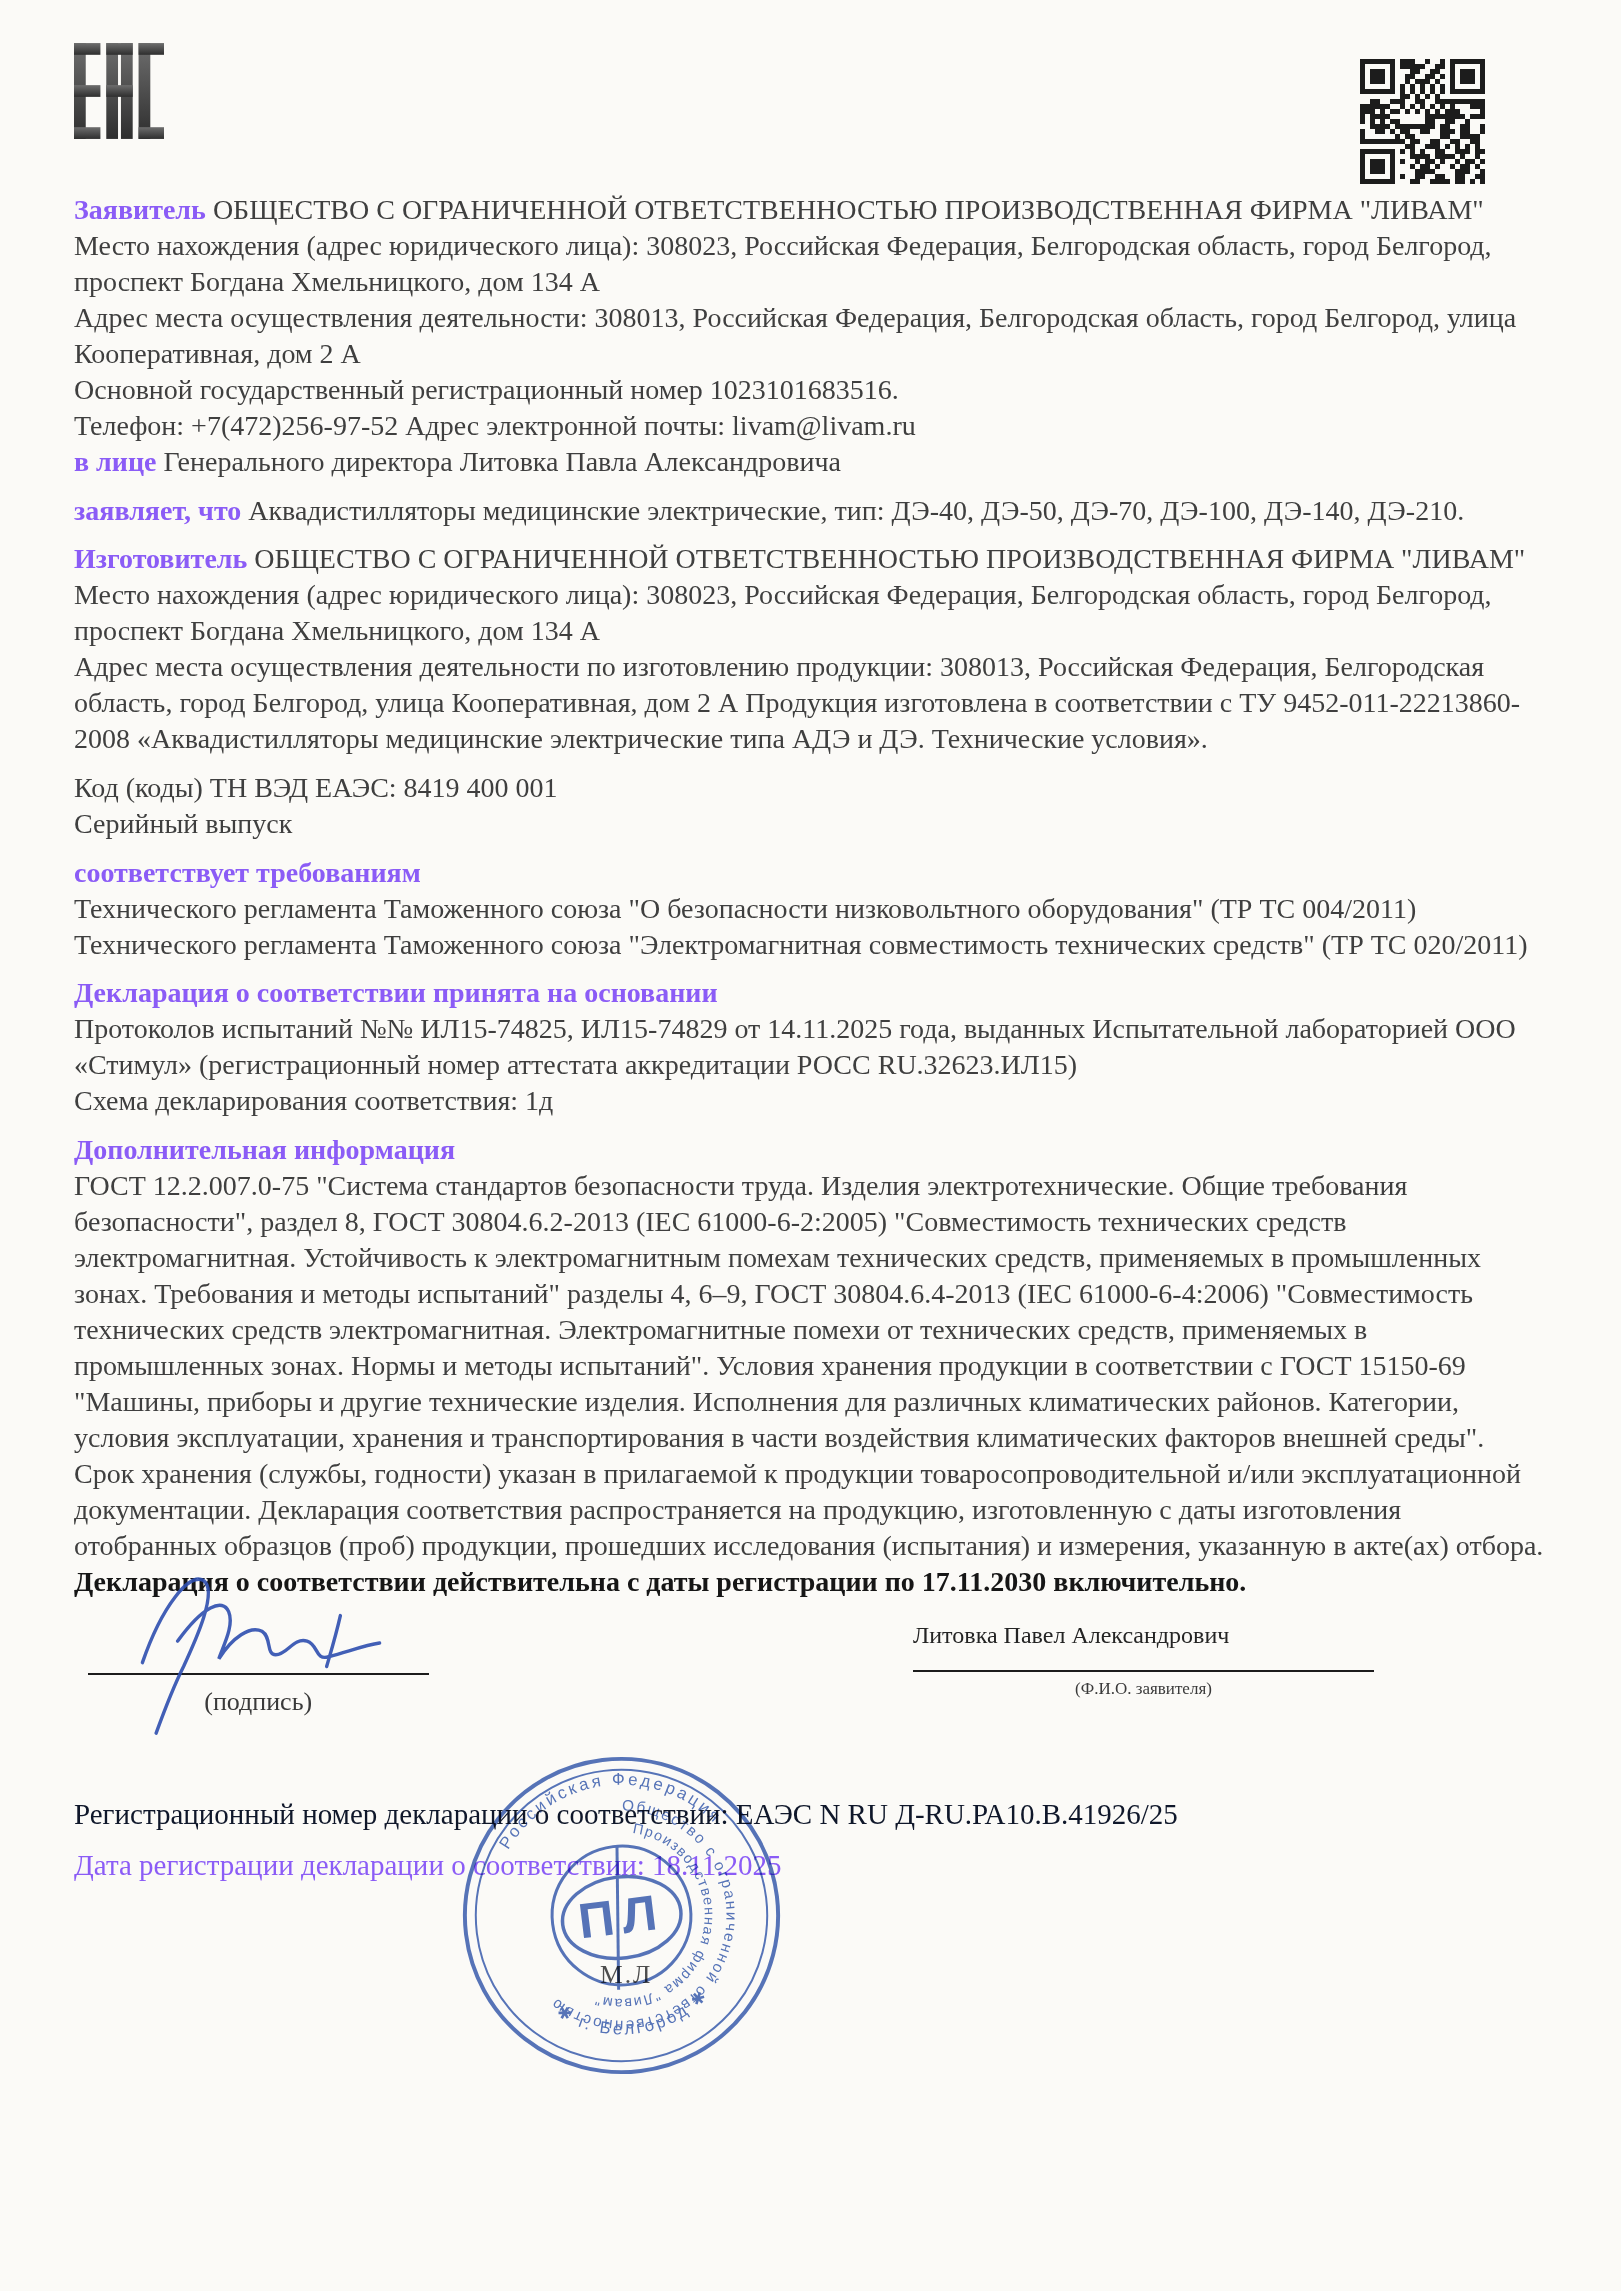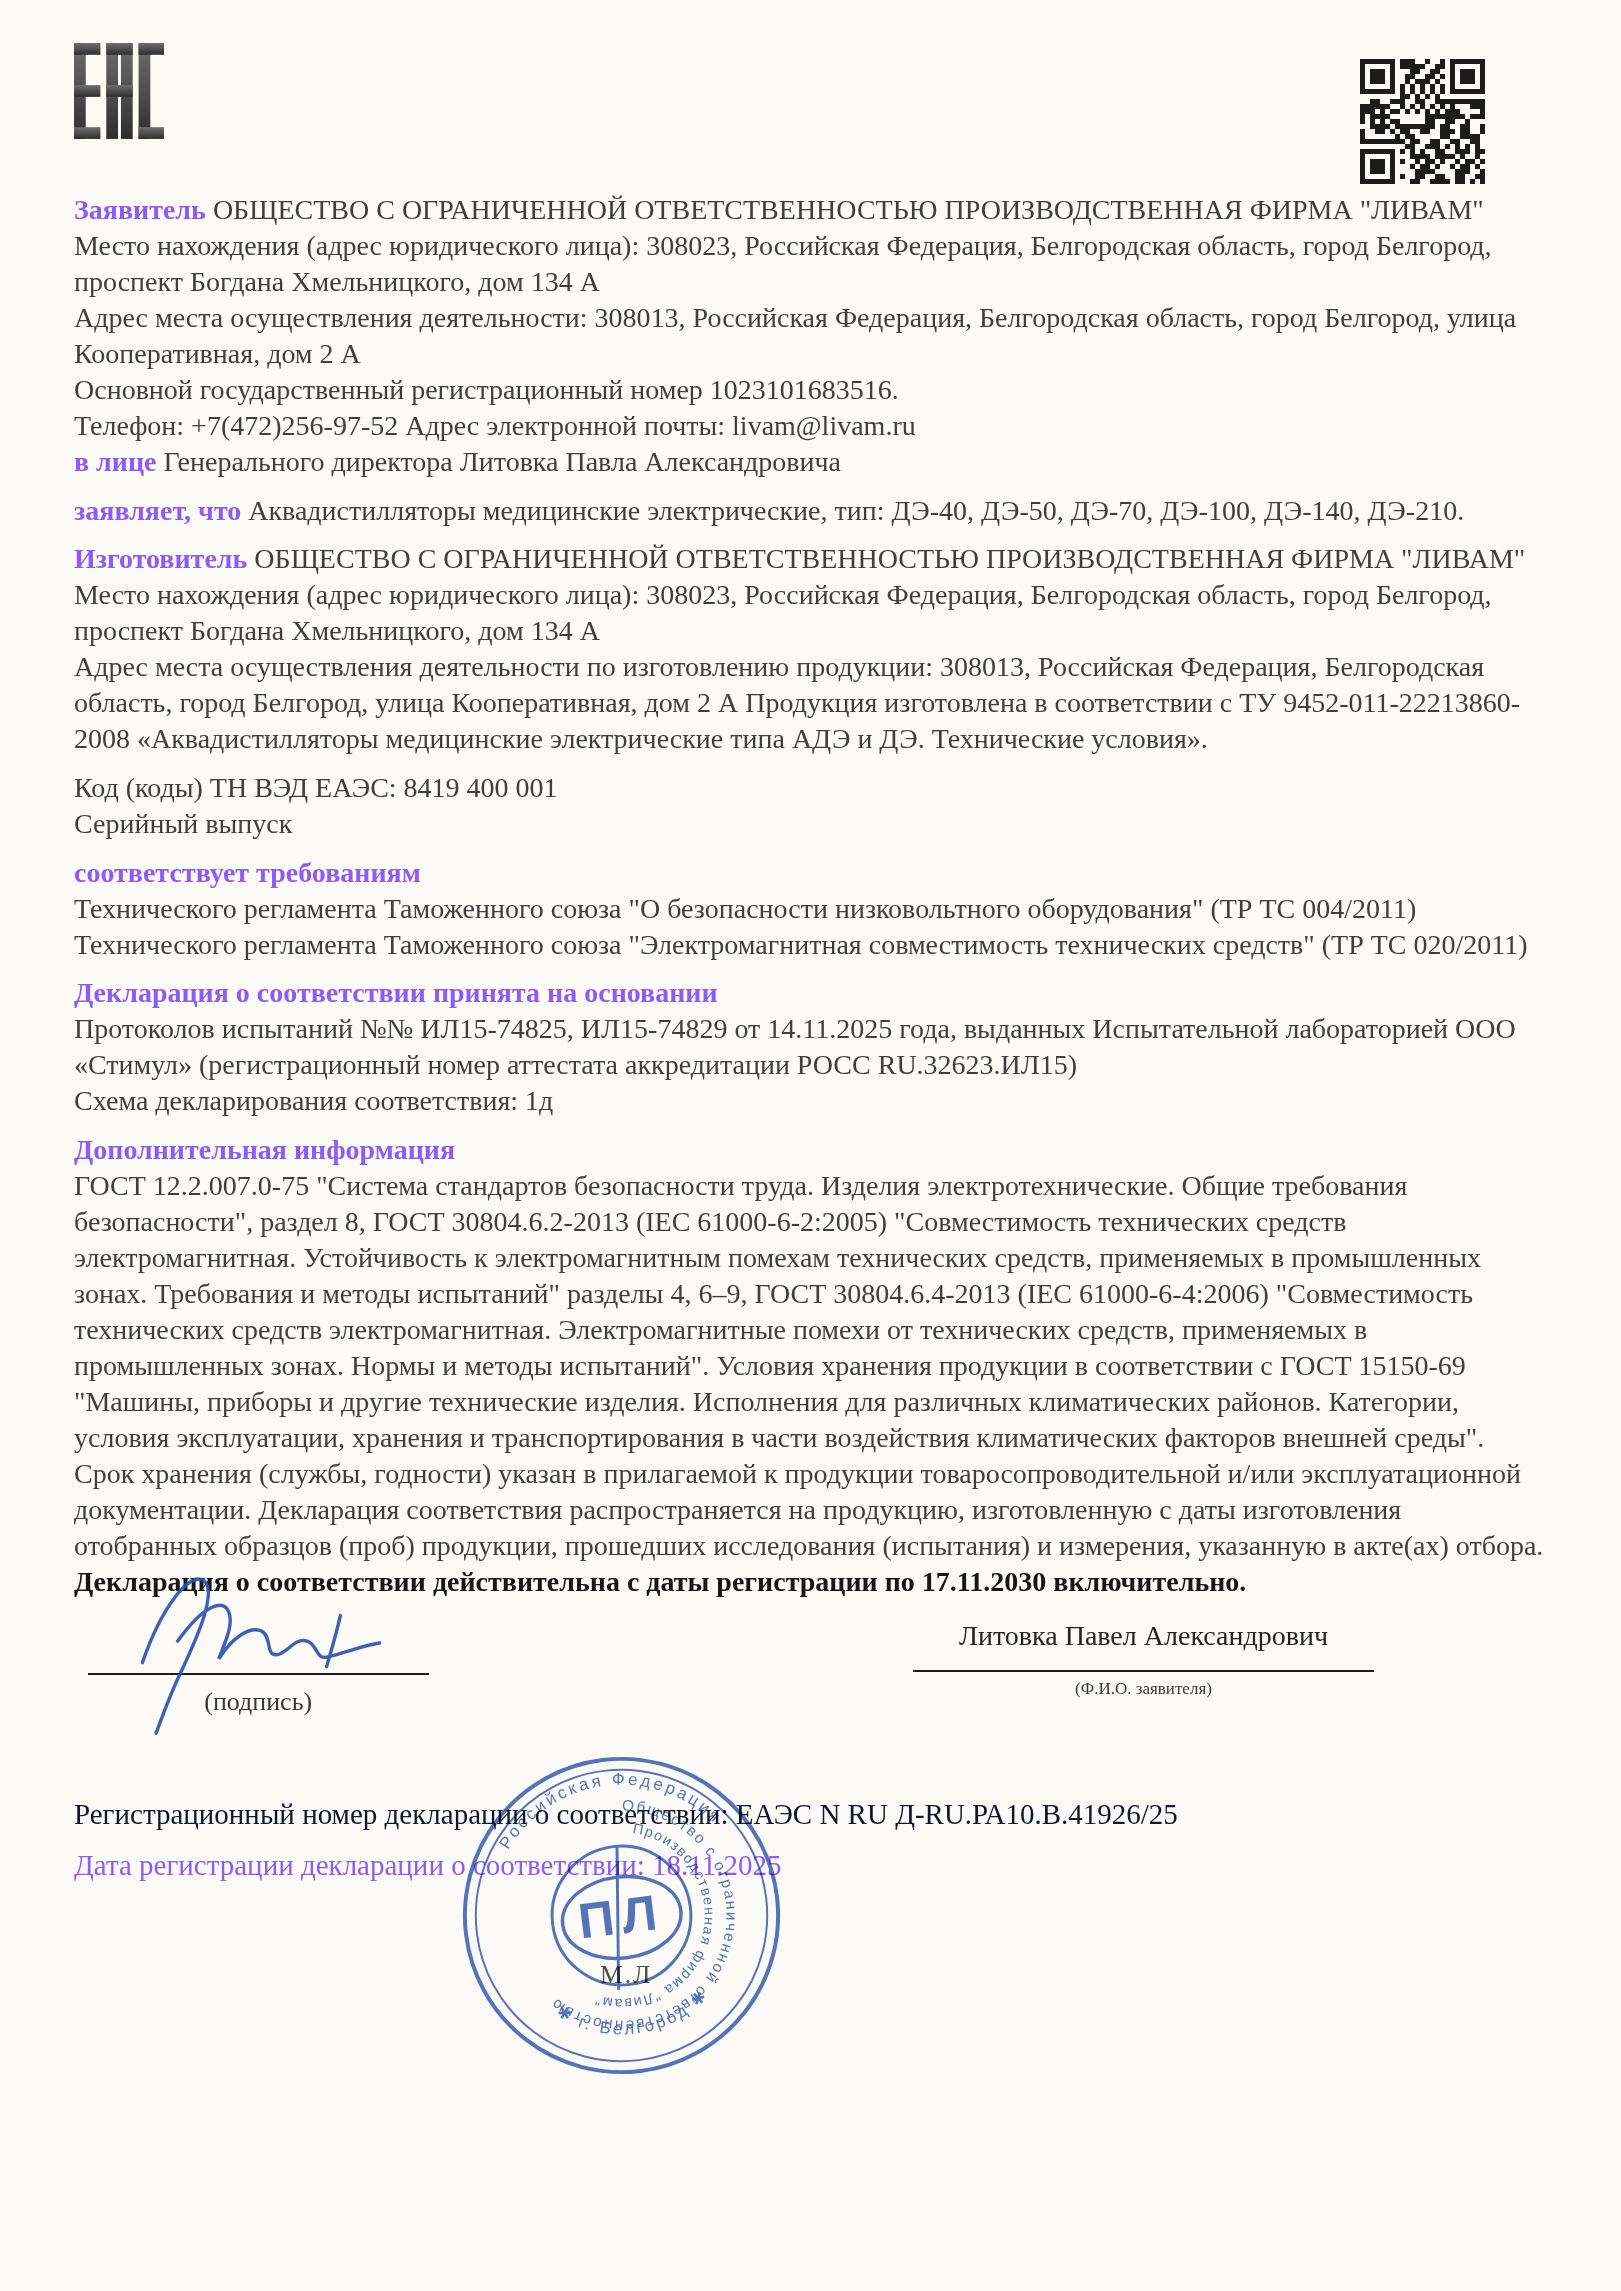--- a/index.html
+++ b/index.html
@@ -23,21 +23,21 @@
   .content p.grp{margin-top:12.7px;}
   .lead{font-weight:bold;color:#8b5cf6;}
   .validity{margin-top:43px;font-weight:bold;color:#161616;}
   
   .sig-row{position:relative;height:145px;margin:7.8px 73px 0 74px;}
   .sig-left{position:absolute;left:13.7px;top:0;width:341px;}
   .sig-line{height:65px;border-bottom:2.9px solid #1c1c1c;}
   .sig-caption{text-align:center;font-size:26px;color:#3a3a3a;padding-top:12px;}
   .sig-scribble{position:absolute;left:25.5px;top:-61px;z-index:3;}
   .sig-right{position:absolute;left:839px;top:0;width:461px;}
-  .fio-name{text-align:center;font-size:28px;color:#242424;height:62px;line-height:55px;}
+  .fio-name{text-align:left;font-size:24px;color:#242424;height:62px;line-height:55px;}
   .fio-line{border-bottom:2.9px solid #1c1c1c;}
   .fio-caption{text-align:center;font-size:17px;color:#3a3a3a;padding-top:7px;}
   
   .footer{padding:45px 73px 0 74px;}
   .reg-line{font-weight:normal;color:#0f172a;font-size:29px;margin:0;}
   .date-line{font-weight:normal;color:#8b5cf6;font-size:29px;margin:17.6px 0 0 0;}
   
   .seal{
     position:absolute;left:453px;top:1747px;width:337px;height:337px;z-index:6;
     mix-blend-mode:multiply;opacity:.92;transform:rotate(-7deg);

